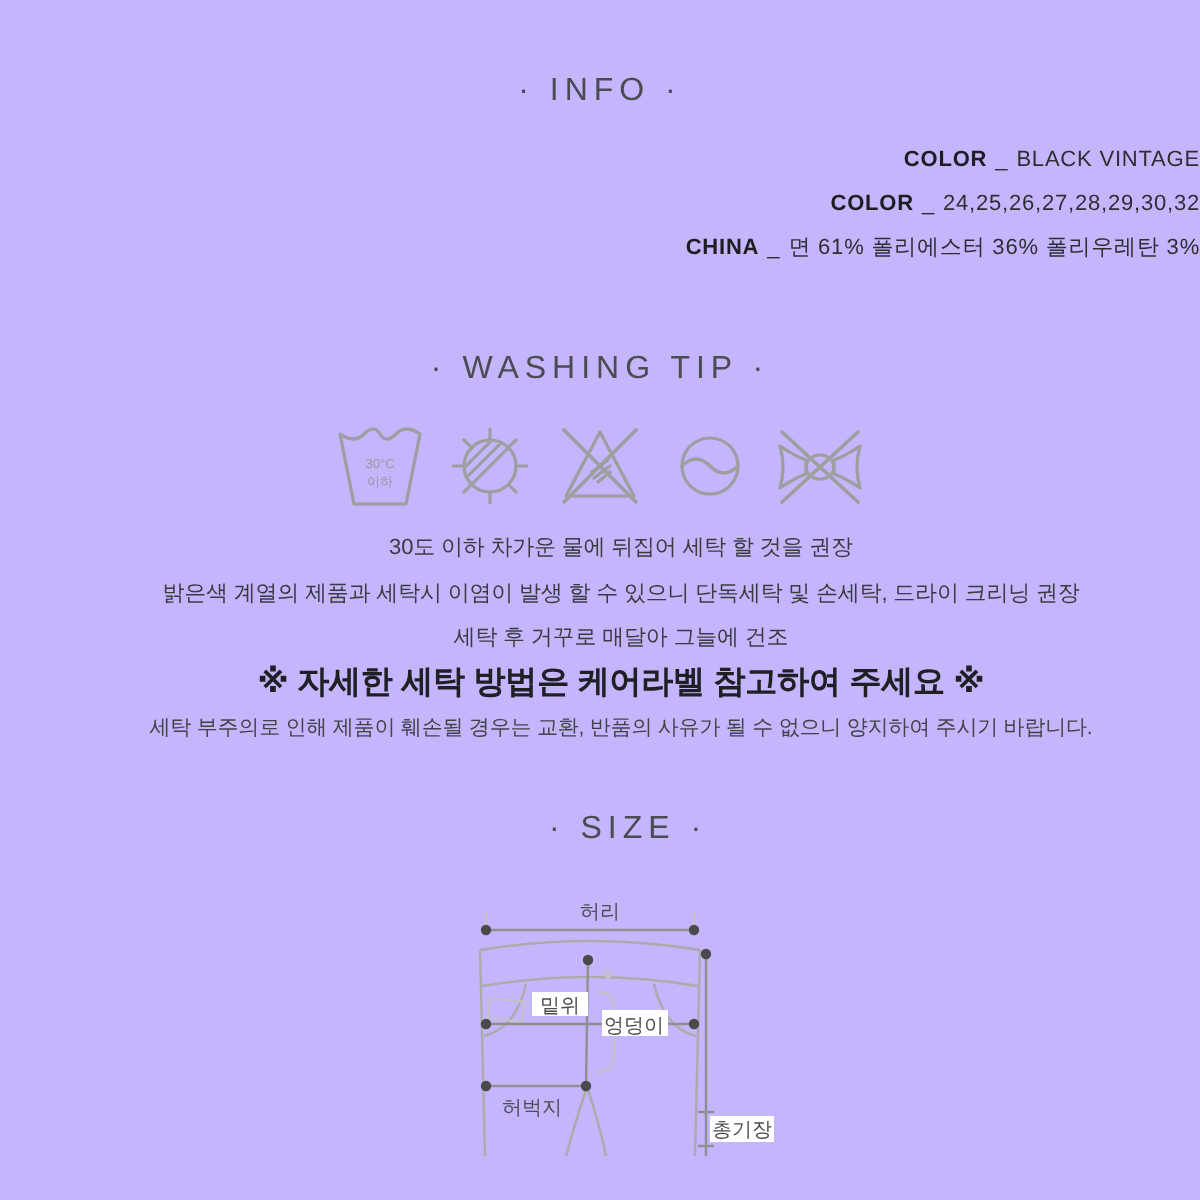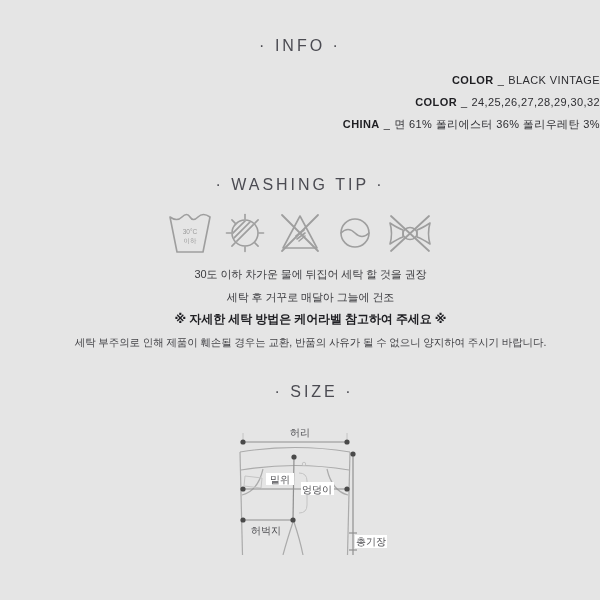--- a/index.html
+++ b/index.html
@@ -1,34 +1,34 @@
 <!DOCTYPE html>
 <html><head>
 <meta charset="utf-8">
 <style>
   html,body{margin:0;padding:0;background:#fff;}
   .page{
-    position:relative;width:600px;height:600px;overflow:hidden;background:#e5e5e5;
+    position:relative;width:600px;height:600px;overflow:hidden;background:#c4b5fd;
     font-family:"Liberation Sans","DejaVu Sans",sans-serif;color:#3a3a3e;
   }
   .sec-heading{
     margin:0;text-align:center;font-size:16px;line-height:18px;font-weight:400;
     letter-spacing:3px;color:#4b4b52;
   }
   .sec-info{padding-top:37px;}
   .info-rows{margin-top:14px;}
   .info-row{text-align:right;font-size:11px;line-height:22px;letter-spacing:.4px;color:#2e2e32;}
   .info-row .lbl{font-weight:700;color:#1e1e22;}
   .info-row .sep{margin:0 4px;color:#2e2e32;}
   .wash-heading{margin-top:41px;}
   .wash-icons{margin-top:12px;display:flex;justify-content:center;align-items:flex-start;gap:9px;}
   .wash-icons svg{display:block;}
   .wash-lines{margin-top:5px;margin-left:21px;}
   .wash-line{text-align:center;font-size:11px;line-height:22.5px;color:#3b3b3f;letter-spacing:-.1px;}
-  .wash-line.bold{font-weight:700;font-size:12px;color:#202024;}
+  .wash-line.bold{font-weight:700;font-size:16px;color:#202024;}
   .wash-line.small{font-size:10.5px;color:#434347;}
   .size-heading{margin-top:30px;padding-left:28px;}
   .diagram-wrap{margin-top:22px;}
   .diagram-wrap svg{display:block;}
   .ic{stroke:#9e9e9e;stroke-width:1.6;fill:none;stroke-linecap:round;stroke-linejoin:round;}
   .icx{stroke:#9e9e9e;stroke-width:1.8;fill:none;stroke-linecap:round;}
   .ictxt{fill:#9a9a9a;font-size:6.5px;font-family:"Liberation Sans",sans-serif;}
   .d-outline{stroke:#ababab;stroke-width:1.2;fill:none;}
   .d-light{stroke:#c4c4c4;stroke-width:1;fill:none;}
   .d-measure{stroke:#8f8f8f;stroke-width:1.2;fill:none;}
@@ -109,20 +109,21 @@
         <path class="ic" d="M3,17 C9,21 13,23 16,24 L16,31 C13,32 9,34 3,38 C5,31 5,24 3,17 Z"></path>
         <path class="ic" d="M43,17 C37,21 33,23 30,24 L30,31 C33,32 37,34 43,38 C41,31 41,24 43,17 Z"></path>
         <ellipse class="ic" cx="23" cy="27.5" rx="7" ry="6"></ellipse>
         <line class="icx" x1="4" y1="10" x2="42" y2="45"></line>
         <line class="icx" x1="42" y1="10" x2="4" y2="45"></line>
       </svg>
     </div>
 
     <div class="wash-lines">
       <div class="wash-line">30도 이하 차가운 물에 뒤집어 세탁 할 것을 권장</div>
+      <div class="wash-line">밝은색 계열의 제품과 세탁시 이염이 발생 할 수 있으니 단독세탁 및 손세탁, 드라이 크리닝 권장</div>
       <div class="wash-line">세탁 후 거꾸로 매달아 그늘에 건조</div>
       <div class="wash-line bold">※ 자세한 세탁 방법은 케어라벨 참고하여 주세요 ※</div>
       <div class="wash-line small">세탁 부주의로 인해 제품이 훼손될 경우는 교환, 반품의 사유가 될 수 없으니 양지하여 주시기 바랍니다.</div>
     </div>
   </div>
 
   <div class="sec-size">
     <h2 class="sec-heading size-heading">· SIZE ·</h2>
 
     <div class="diagram-wrap">

